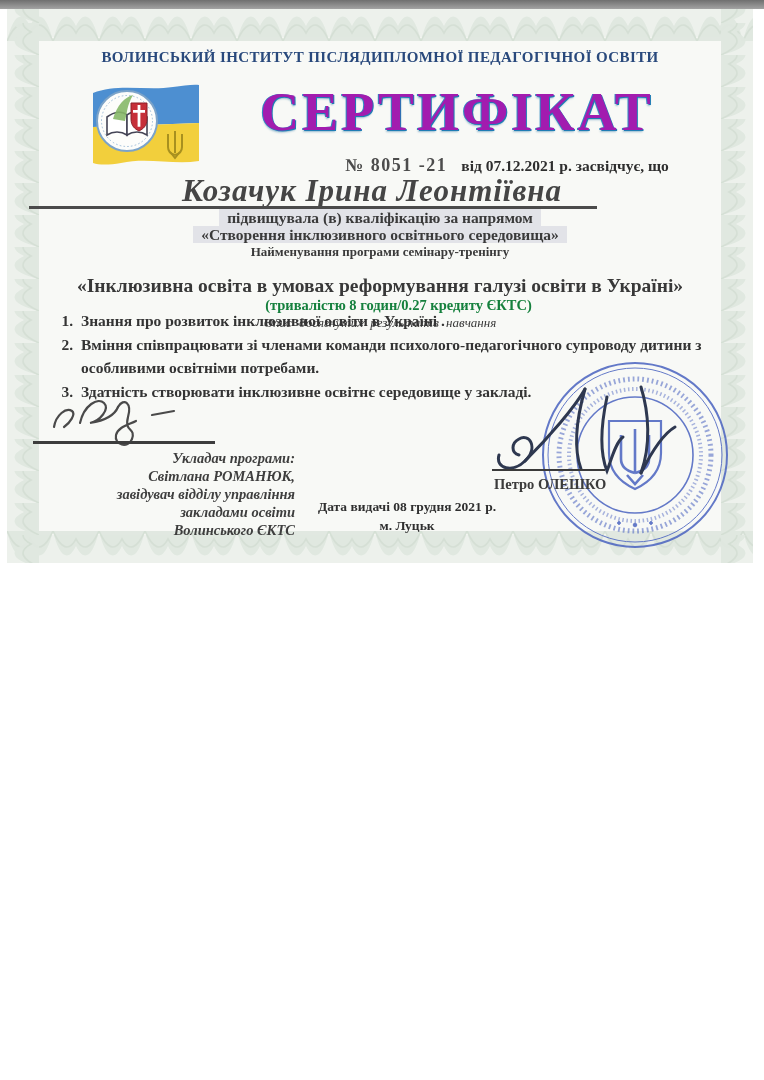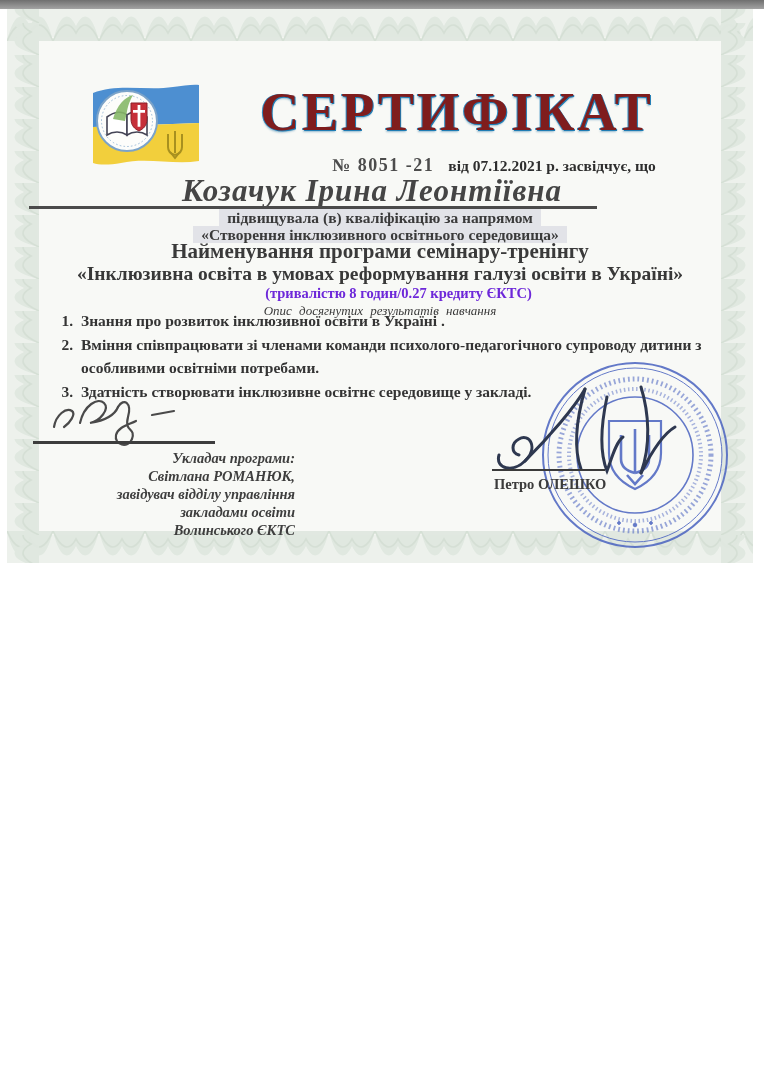--- a/index.html
+++ b/index.html
@@ -18,39 +18,39 @@
   .edge-bottom{left:0;bottom:0;width:100%;height:32px;transform:scaleY(-1);}
   .edge-left{left:0;top:0;width:32px;height:100%;}
   .edge-right{right:0;top:0;width:32px;height:100%;transform:scaleX(-1);}
 
   .institute{position:absolute;left:0;top:40px;width:100%;text-align:center;
     font-weight:bold;font-size:15px;letter-spacing:.4px;color:#29497c;}
 
   .logo{position:absolute;left:80px;top:70px;width:116px;height:90px;}
 
   .cert-title{position:absolute;left:220px;top:72px;width:460px;text-align:center;
-    font-weight:bold;font-size:54px;letter-spacing:3px;color:#7f1d1d;
+    font-weight:bold;font-size:54px;letter-spacing:3px;color:#a21caf;
     text-shadow:1px 1px 0 #1f7db4, -1px 0 0 #2e8cc2, 0 2px 2px rgba(30,110,160,.45);}
 
-  .number-line{position:absolute;left:267px;top:146px;width:440px;text-align:center;white-space:nowrap;}
+  .number-line{position:absolute;left:280px;top:146px;width:440px;text-align:center;white-space:nowrap;}
   .number-line .num{font-weight:bold;font-size:18px;letter-spacing:1.5px;color:#4c4c4c;}
   .number-line .rest{font-weight:bold;font-size:15.5px;color:#2e2e2e;margin-left:10px;}
 
   .recipient{position:absolute;left:0;top:164px;width:730px;text-align:center;
     font-weight:bold;font-style:italic;font-size:31px;letter-spacing:1px;color:#454545;}
   .name-rule{position:absolute;left:22px;top:197px;width:568px;height:3px;background:#4b4b4b;}
 
   .midblock{position:absolute;left:0;top:200px;width:100%;text-align:center;color:#3a3a3a;}
   .midblock div{line-height:17px;text-align:center;}
   .hl{display:inline-block;background:#e2e3e8;padding:0 8px;}
   .qual{font-weight:bold;font-size:15.5px;}
   .direction{font-weight:bold;font-size:15.5px;}
-  .prog-label{font-weight:bold;font-size:21px;}
-  .prog-title{font-weight:bold;font-size:19.5px;line-height:22px !important;margin-top:3px;color:#383838;}
-  .duration{font-weight:bold;font-size:14.5px;color:#6d28d9;padding-left:37px;}
+  .prog-label{font-weight:bold;font-size:13px;}
+  .prog-title{font-weight:bold;font-size:19.5px;line-height:22px !important;margin-top:15px;color:#383838;}
+  .duration{font-weight:bold;font-size:14.5px;color:#15803d;padding-left:37px;}
   .outcomes-label{font-weight:normal;font-style:italic;font-size:13px;word-spacing:4px;}
 
   ol.outcomes{position:absolute;left:40px;top:300px;width:690px;margin:0;
     padding-left:30px;color:#343434;}
   ol.outcomes li{font-weight:bold;font-size:15.5px;line-height:23px;margin-bottom:1px;
     padding-left:4px;}
   ol.outcomes li::marker{font-weight:bold;}
 
   .sig-left-svg{position:absolute;left:33px;top:378px;width:185px;height:62px;}
   .sig-left-rule{position:absolute;left:26px;top:432px;width:182px;height:2.5px;background:#3d3d3d;}
@@ -94,20 +94,21 @@
   <svg class="edge edge-bottom">
       <rect width="100%" height="100%" fill="url(#wv-h)"></rect>
     </svg>
   <svg class="edge edge-left">
       <rect width="100%" height="100%" fill="url(#wv-v)"></rect>
     </svg>
   <svg class="edge edge-right">
       <rect width="100%" height="100%" fill="url(#wv-v)"></rect>
     </svg>
 
+  <div class="institute">ВОЛИНСЬКИЙ ІНСТИТУТ ПІСЛЯДИПЛОМНОЇ ПЕДАГОГІЧНОЇ ОСВІТИ</div>
 
   <svg class="logo" viewBox="0 0 116 90">
     <path d="M6 14 C30 4 60 12 86 8 C96 7 106 5 112 6 L112 44 L6 48 Z" fill="#4d8fd1"></path>
     <path d="M6 48 L112 44 L112 82 C86 86 60 78 34 84 C22 86 12 86 6 84 Z" fill="#f2cf3c"></path>
     <circle cx="40" cy="42" r="30" fill="#fdfdfb" stroke="#7ba3c9" stroke-width="2"></circle>
     <circle cx="40" cy="42" r="25.5" fill="none" stroke="#9dbcd8" stroke-width="1" stroke-dasharray="1.6 2.2"></circle>
     <path d="M20 38 C28 32 36 32 40 36 L40 56 C34 52 26 52 20 56 Z" fill="#fff" stroke="#445" stroke-width="1.6"></path>
     <path d="M60 38 C52 32 44 32 40 36 L40 56 C46 52 54 52 60 56 Z" fill="#fff" stroke="#445" stroke-width="1.6"></path>
     <path d="M26 40 C30 26 38 18 46 16 C40 26 40 34 38 42 Z" fill="#86b868" opacity=".9"></path>
     <path d="M44 24 h16 v16 c0 7 -4 10 -8 12 c-4 -2 -8 -5 -8 -12 Z" fill="#c62f39" stroke="#8c1f28" stroke-width="1"></path>
@@ -155,20 +156,24 @@
   </svg>
   <div class="sig-left-rule"></div>
   <div class="sig-left-text">
     <div>Укладач програми:</div>
     <div>Світлана РОМАНЮК,</div>
     <div>завідувач відділу управління</div>
     <div>закладами  освіти</div>
     <div>Волинського ЄКТС</div>
   </div>
 
+  <div class="issue-block">
+    <div>Дата видачі   08 грудня 2021 р.</div>
+    <div>м. Луцьк</div>
+  </div>
 
   <svg class="stamp" viewBox="0 0 200 200">
     <g stroke="#4a63c0" fill="none">
       <circle cx="100" cy="100" r="92" stroke-width="2"></circle>
       <circle cx="100" cy="100" r="87" stroke-width="1"></circle>
       <circle cx="100" cy="100" r="58" stroke-width="1.6"></circle>
       <circle cx="100" cy="100" r="76" stroke-width="5" stroke-dasharray="1.8 3" opacity=".65"></circle>
       <circle cx="100" cy="100" r="66" stroke-width="4" stroke-dasharray="1.5 2.6" opacity=".55"></circle>
       <path d="M74 66 h52 v32 c0 20 -13 30 -26 36 c-13 -6 -26 -16 -26 -36 Z" stroke-width="2.2"></path>
       <g stroke-width="2.6">

